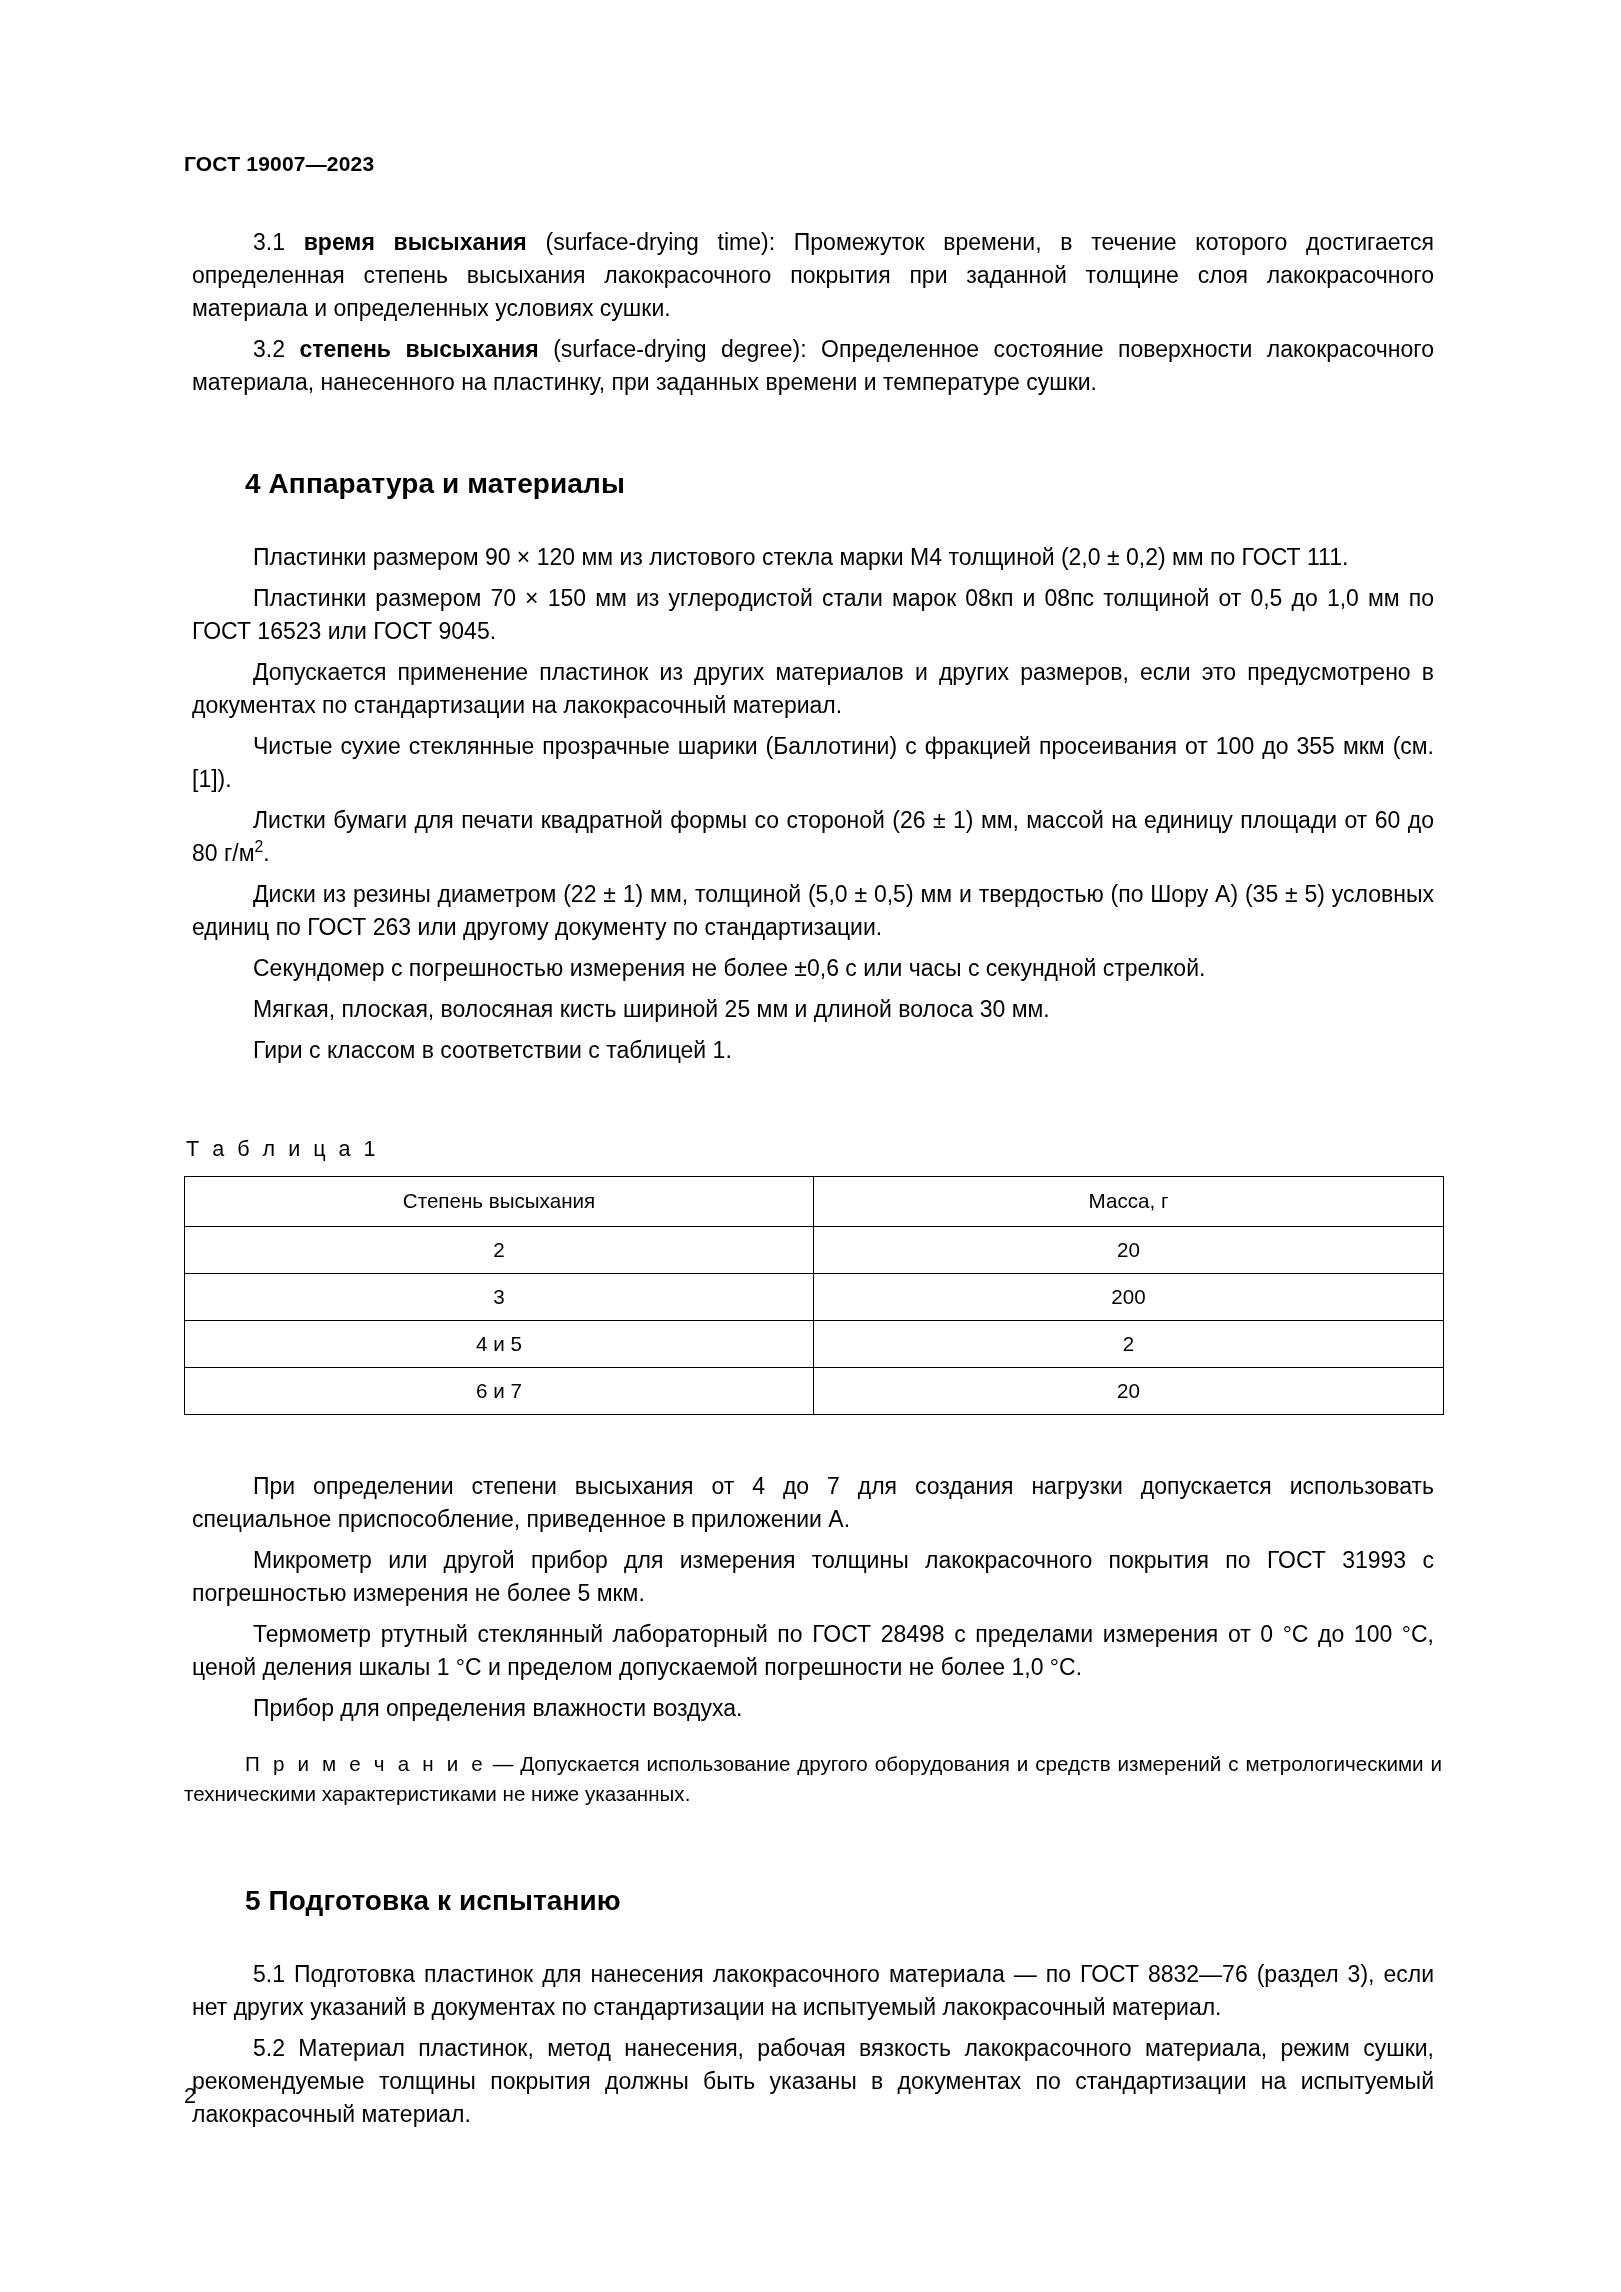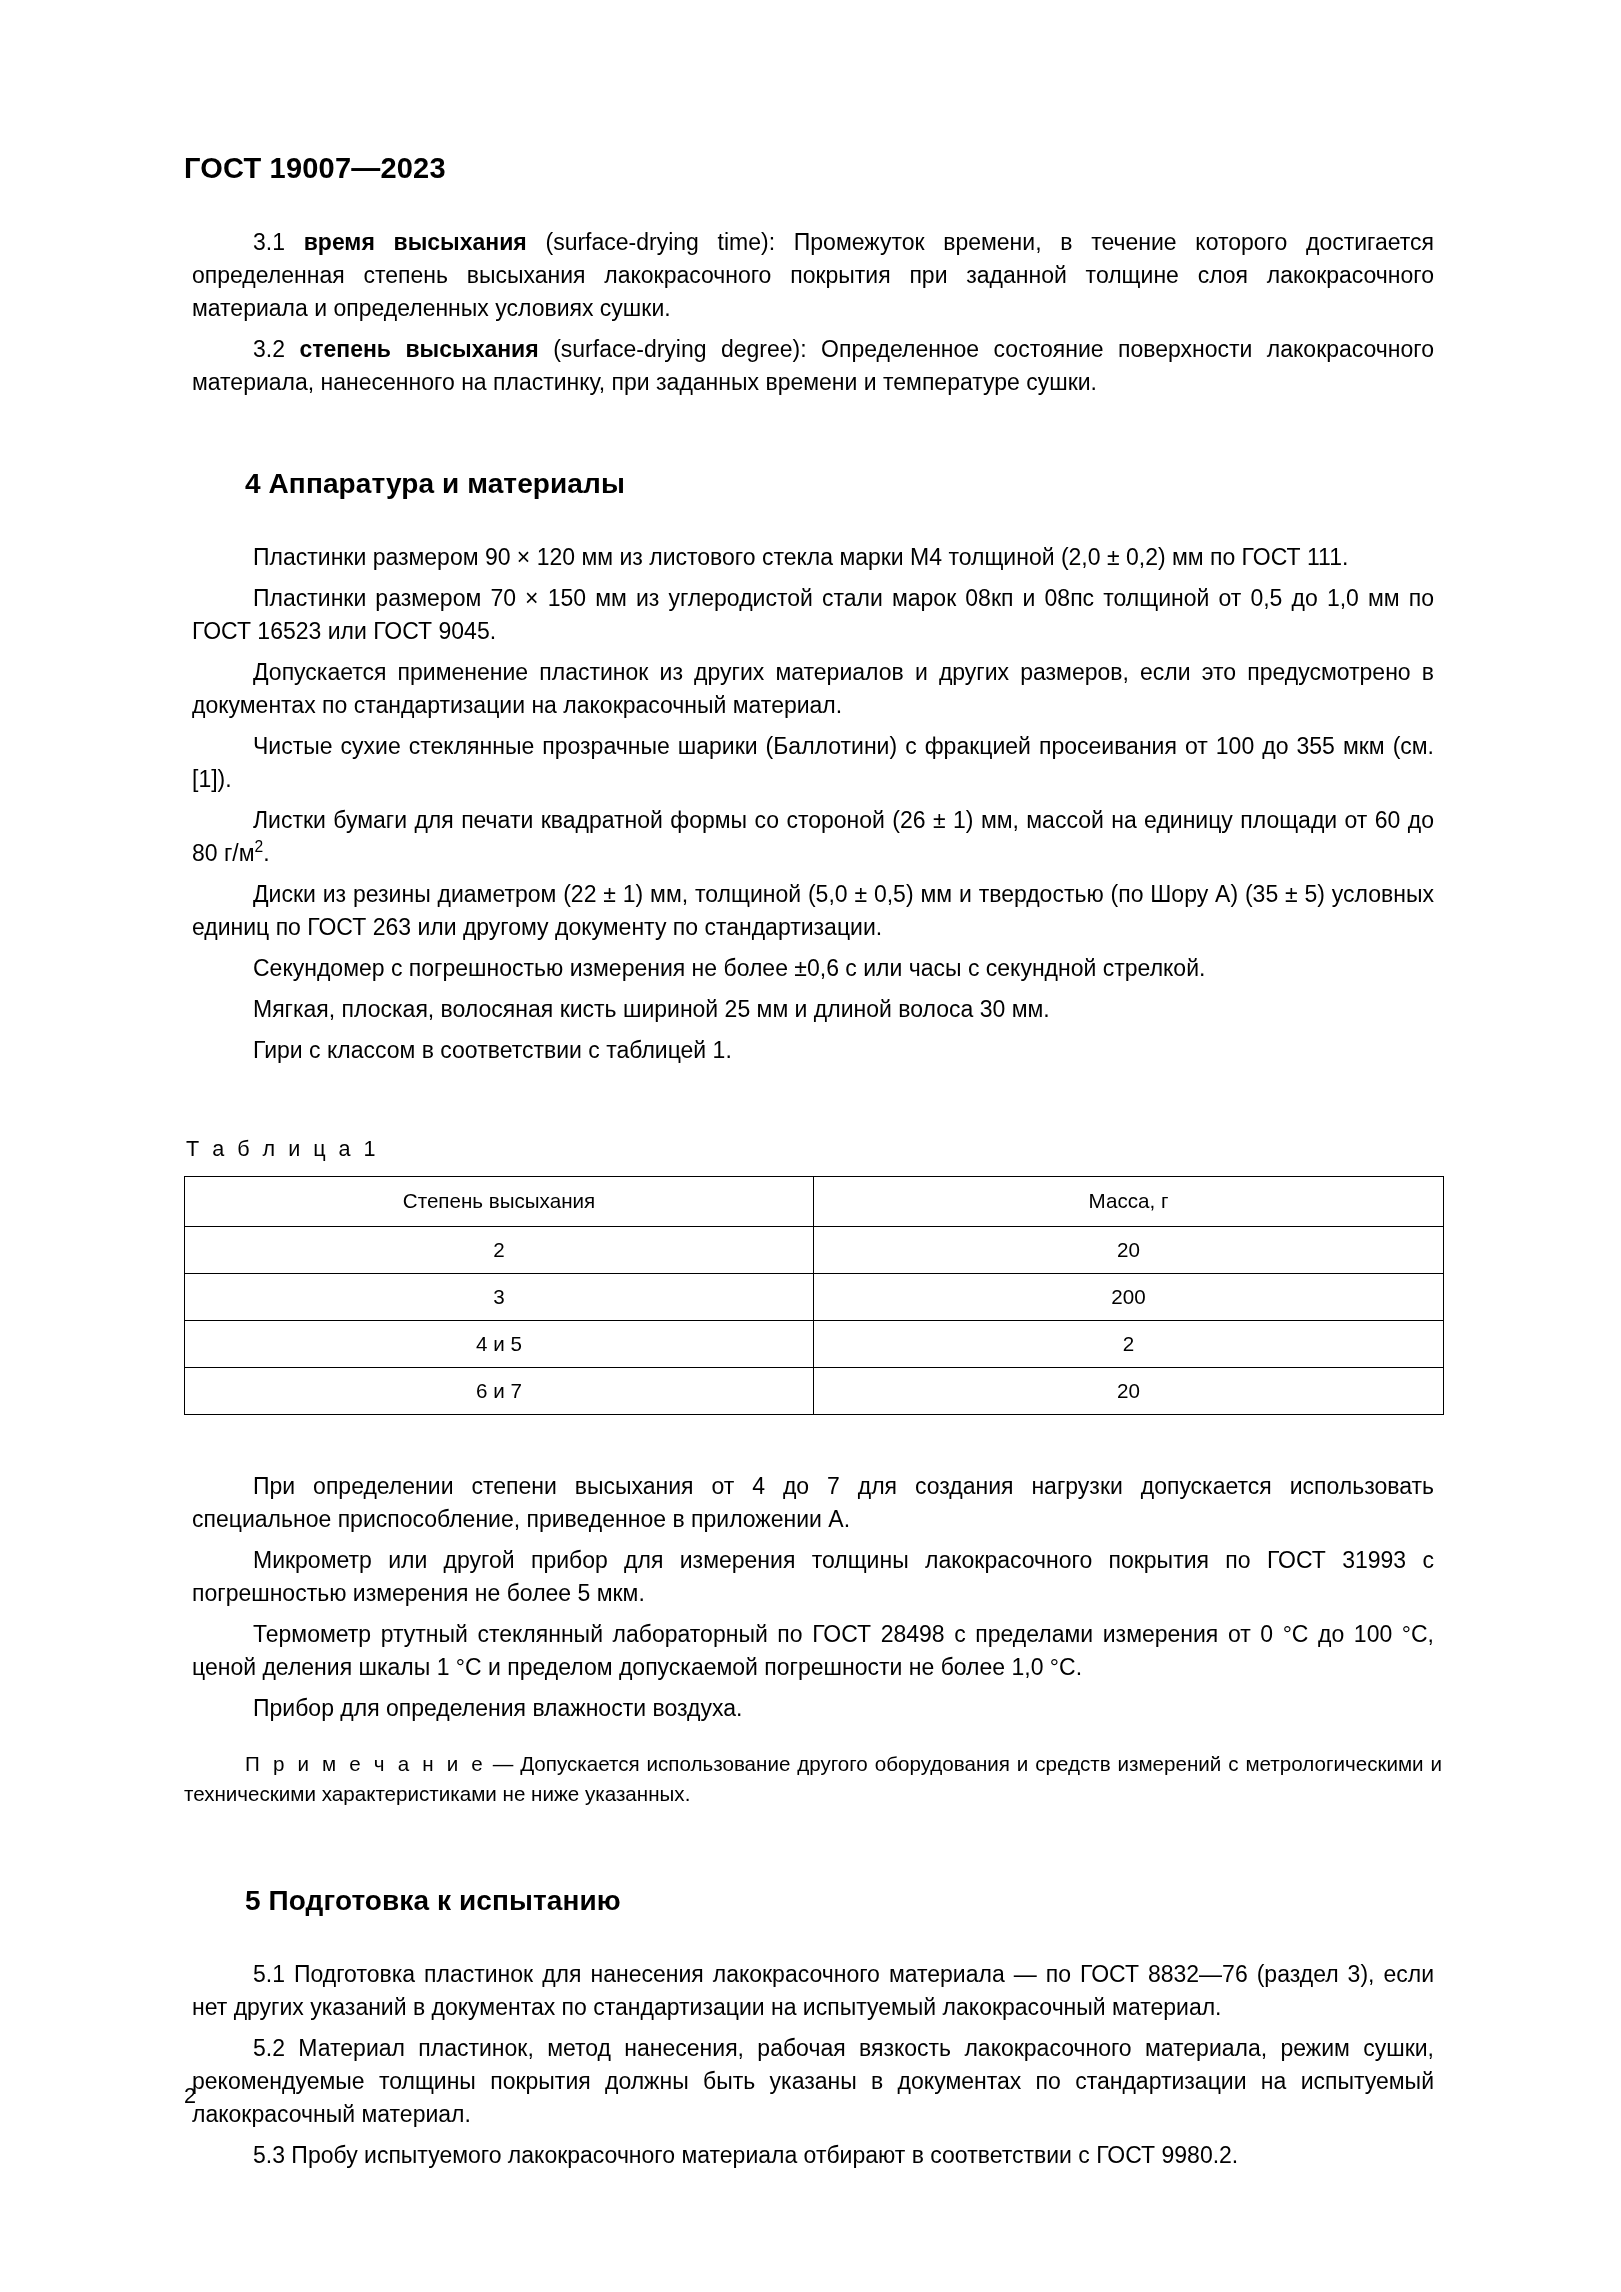--- a/index.html
+++ b/index.html
@@ -17,21 +17,21 @@
     height: 2293px;
     background: #ffffff;
     box-sizing: border-box;
     padding: 0;
     overflow: hidden;
   }
   .doc-header {
     position: absolute;
     left: 184px;
     top: 152px;
-    font-size: 29px;
+    font-size: 21px;
     font-weight: bold;
     letter-spacing: 0.2px;
   }
   .body-area {
     position: absolute;
     left: 184px;
     top: 218px;
     width: 1258px;
   }
   p.para {
@@ -168,20 +168,19 @@
     <p class="note"><span class="lbl">П р и м е ч а н и е</span><span>  — Допускается использование другого оборудования и средств измерений с метрологическими и техническими характеристиками не ниже указанных.</span></p>
 
     <div class="gap-xxl"></div>
 
     <h2 class="section">5  Подготовка к испытанию</h2>
 
     <div class="gap-md"></div>
 
     <p class="para">5.1 Подготовка пластинок для нанесения лакокрасочного материала — по ГОСТ 8832—76 (раздел  3), если нет других указаний в документах по стандартизации  на испытуемый лакокрасочный материал.</p>
     <p class="para">5.2 Материал пластинок, метод нанесения, рабочая вязкость лакокрасочного материала, режим сушки, рекомендуемые толщины покрытия должны быть указаны в документах по стандартизации на испытуемый лакокрасочный материал.</p>
-    <p class="para">5.3 Пробу испытуемого лакокрасочного материала отбирают в соответствии с ГОСТ 9980.2.</p>
 
   </div>
 
   <div class="page-number">2</div>
 
 </div>
 
 
 </body></html>

